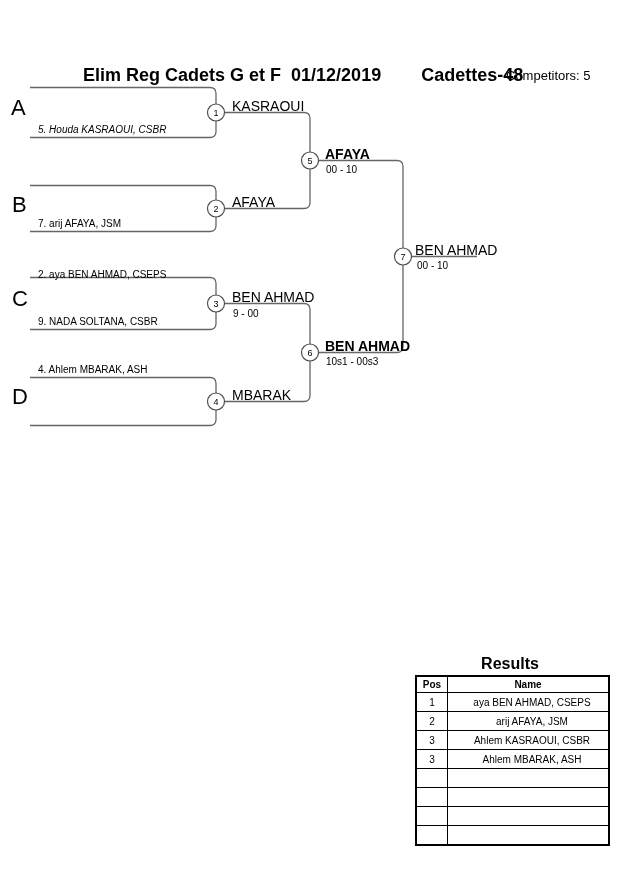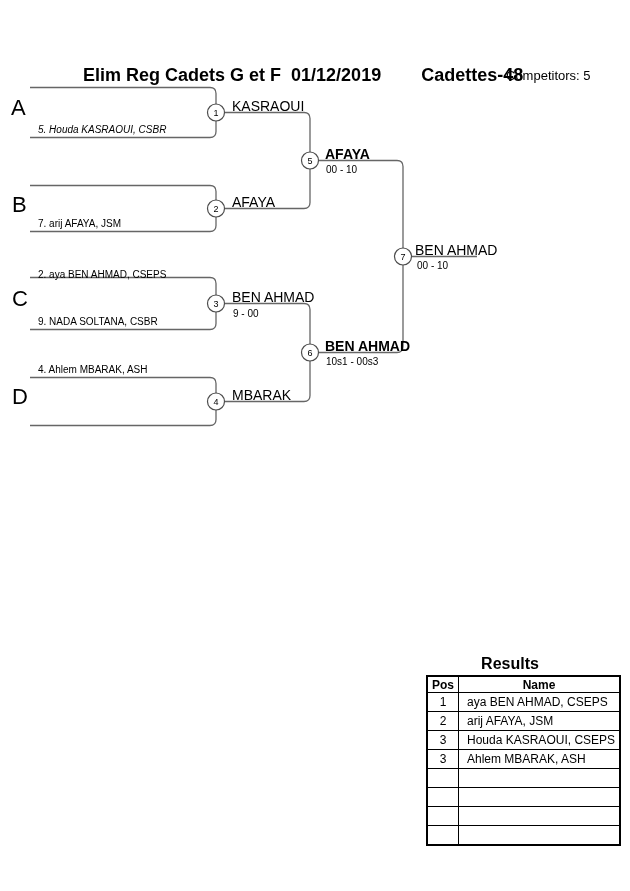--- a/index.html
+++ b/index.html
@@ -13,31 +13,31 @@
   .title-cat{margin-left:40px;}
   .competitors{position:absolute;left:506px;top:68px;font-size:13px;}
   .pool-letter{position:absolute;font-size:22px;line-height:24px;}
   .slot-name{position:absolute;font-size:10px;line-height:12px;white-space:nowrap;}
   .winner-name{position:absolute;font-size:14px;line-height:12px;white-space:nowrap;}
   .winner-name.bold{font-weight:bold;}
   .match-score{position:absolute;font-size:10px;line-height:9px;white-space:nowrap;}
   .bracket-svg{position:absolute;left:0;top:0;}
   .results-title{position:absolute;left:415px;top:655px;width:190px;text-align:center;font-weight:bold;font-size:16px;}
   .results-table{
-    position:absolute;left:426px;top:675px;width:190px;
+    position:absolute;left:415px;top:675px;width:190px;
     border-collapse:collapse;table-layout:fixed;
-    border:2px solid #000;font-size:12px;
+    border:2px solid #000;font-size:10px;
   }
   .results-table th,.results-table td{
     border:1px solid #000;padding:0;overflow:hidden;white-space:nowrap;
   }
   .results-table th{height:15px;font-weight:bold;text-align:center;}
   .results-table td{height:18px;}
   .col-pos{width:30px;text-align:center;}
-  .col-name{width:160px;text-align:left;padding-left:8px;}
+  .col-name{width:160px;text-align:center;padding-left:8px;}
   .results-table td.col-name{padding-left:8px;}
 </style>
 </head>
 <body>
 
 <div class="page">
 
   <div class="title-row">
     <span class="title-main">Elim Reg Cadets G et F  01/12/2019</span><span class="title-cat">Cadettes-48</span>
   </div>
@@ -116,21 +116,21 @@
       <tr>
         <td class="col-pos">1</td>
         <td class="col-name">aya BEN AHMAD, CSEPS</td>
       </tr>
       <tr>
         <td class="col-pos">2</td>
         <td class="col-name">arij AFAYA, JSM</td>
       </tr>
       <tr>
         <td class="col-pos">3</td>
-        <td class="col-name">Houda KASRAOUI, CSEPS</td>
+        <td class="col-name">Ahlem KASRAOUI, CSBR</td>
       </tr>
       <tr>
         <td class="col-pos">3</td>
         <td class="col-name">Ahlem MBARAK, ASH</td>
       </tr>
       <tr>
         <td class="col-pos"></td>
         <td class="col-name"></td>
       </tr>
       <tr>

